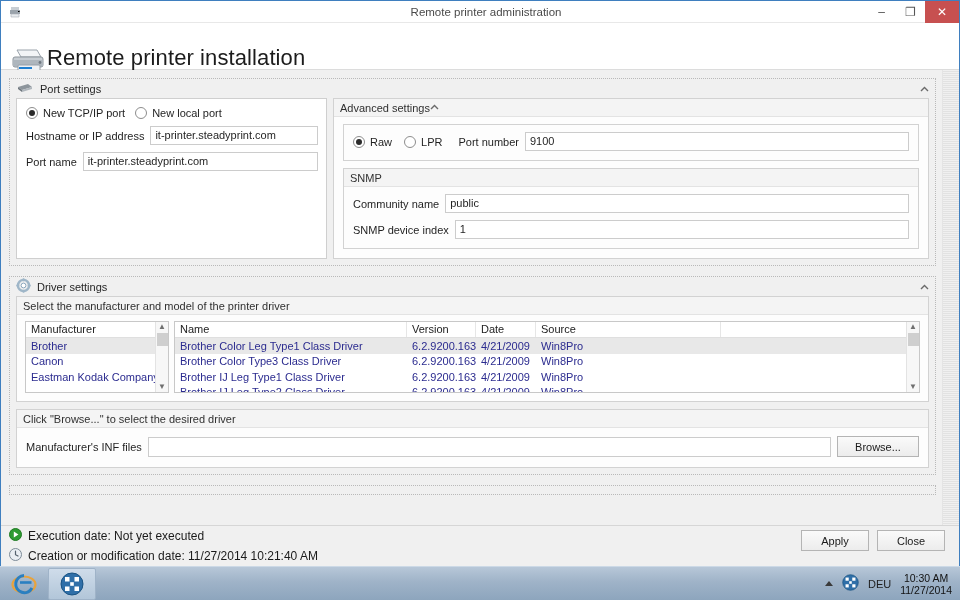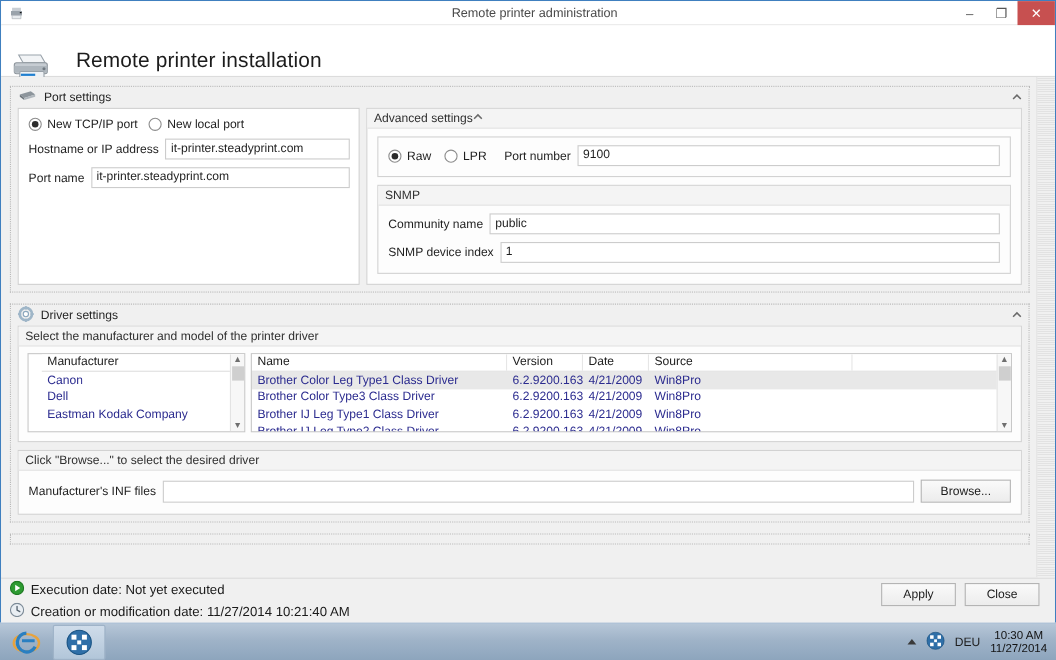--- a/index.html
+++ b/index.html
@@ -51,22 +51,22 @@
   .wbtn.close { background: #c75050; color: #fff; width: 34px; }
 
   
   #header {
     height: 47px; background: #ffffff; position: relative; flex: none;
     border-bottom: 1px solid #dcdcdc;
     padding-left: 8px;
   }
   #header .printer-big { position: absolute; left: 9px; top: 24px; }
   #header .htitle {
-    position: absolute; left: 68px; top: 22px;
-    font-size: 19px; color: #1c1c1c; font-weight: normal; letter-spacing: .1px;
+    position: absolute; left: 46px; top: 22px;
+    font-size: 22px; color: #1c1c1c; font-weight: normal; letter-spacing: .1px;
   }
   #header .hsub {
     position: absolute; left: 72px; top: 49px;
     font-size: 10.5px; color: #2a2a2a;
   }
   #header .hcheck { position: absolute; left: 54px; top: 47px; }
 
   
   #content {
     position: relative; flex: 1 1 auto;
@@ -387,29 +387,29 @@
           </div>
           <div class="gbody">
 
             <div class="sub">
               <div class="subhead">
                 <span class="stext">Select the manufacturer and model of the printer driver</span>
               </div>
               <div class="subbody" style="padding:6px 8px 8px 8px;">
                 <div class="dt-wrap">
 
-                  <div class="lst" style="width:198px;padding-left:12px;">
+                  <div class="lst" style="width:144px;">
                     <div class="lhead">
                       <span class="hc" style="flex:1;border-right:none;">Manufacturer</span>
                     </div>
+                    <div class="lrow sel">
+                      <span class="lc">Brother</span>
+                    </div>
                     <div class="lrow">
                       <span class="lc">Canon</span>
-                    </div>
-                    <div class="lrow">
-                      <span class="lc">Dell</span>
                     </div>
                     <div class="lrow">
                       <span class="lc">Eastman Kodak Company</span>
                     </div>
                     <div class="sb">
                       <span class="arrow">▲</span>
                       <span class="thumb"></span>
                       <span class="arrow">▼</span>
                     </div>
                   </div>

